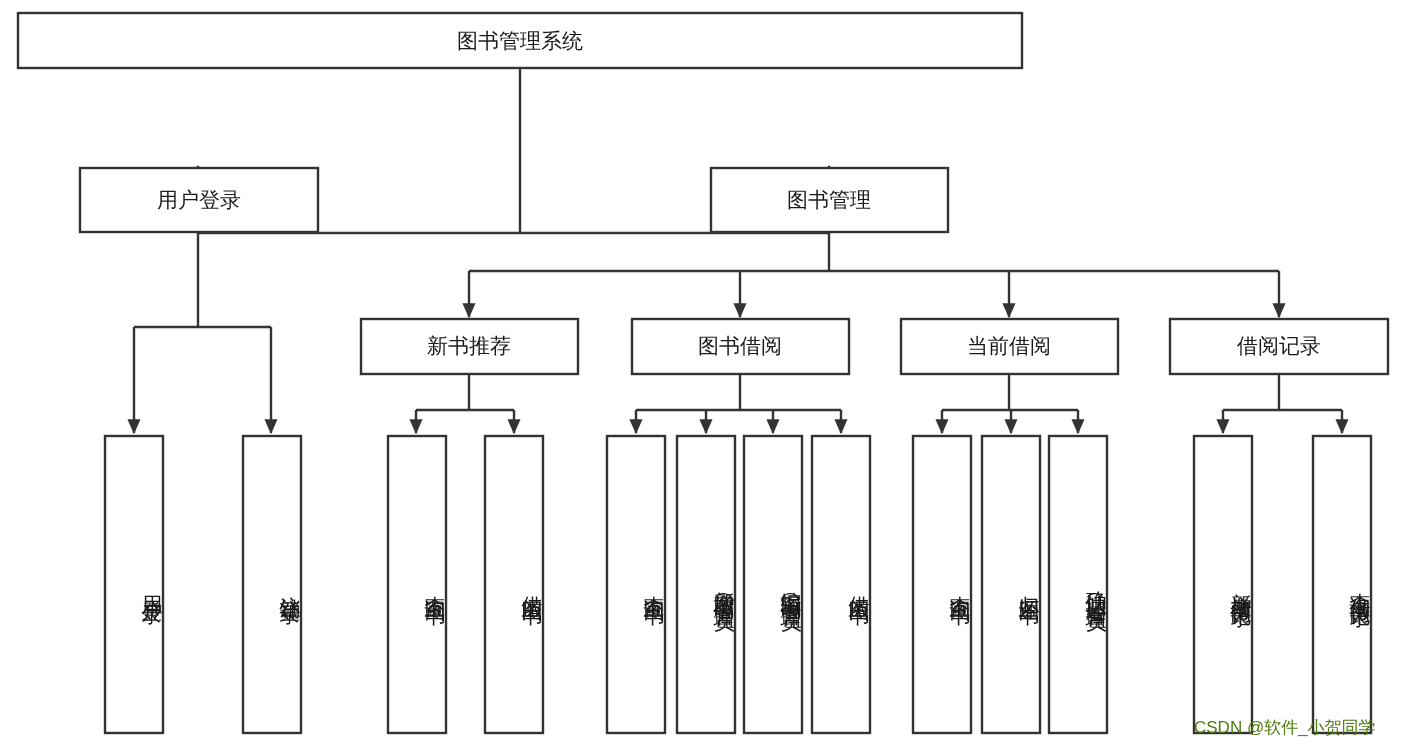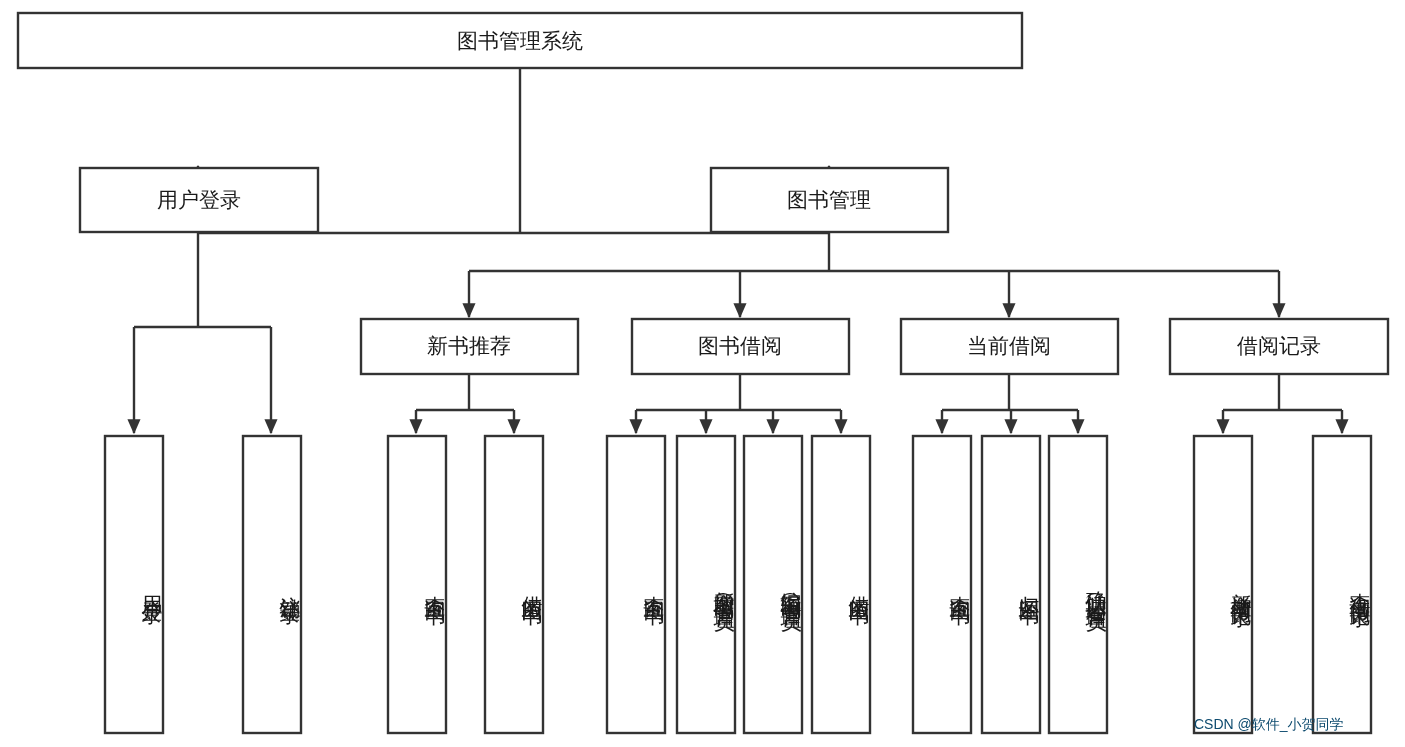--- a/index.html
+++ b/index.html
@@ -63,22 +63,22 @@
     justify-content: center;
     pointer-events: none;
     user-select: none;
   }
   .node-label-v.center-align {
     justify-content: center;
   }
   .watermark {
     position: absolute;
     font-family: "Liberation Sans", "DejaVu Sans", sans-serif;
-    font-size: 14px;
-    color: #0c4a6e;
+    font-size: 17px;
+    color: #4d7c0f;
     white-space: nowrap;
     user-select: none;
   }
 </style>
 </head>
 <body>
 
 <div id="diagram-root">
 
   <svg class="diagram-canvas" viewBox="0 0 1405 747">

